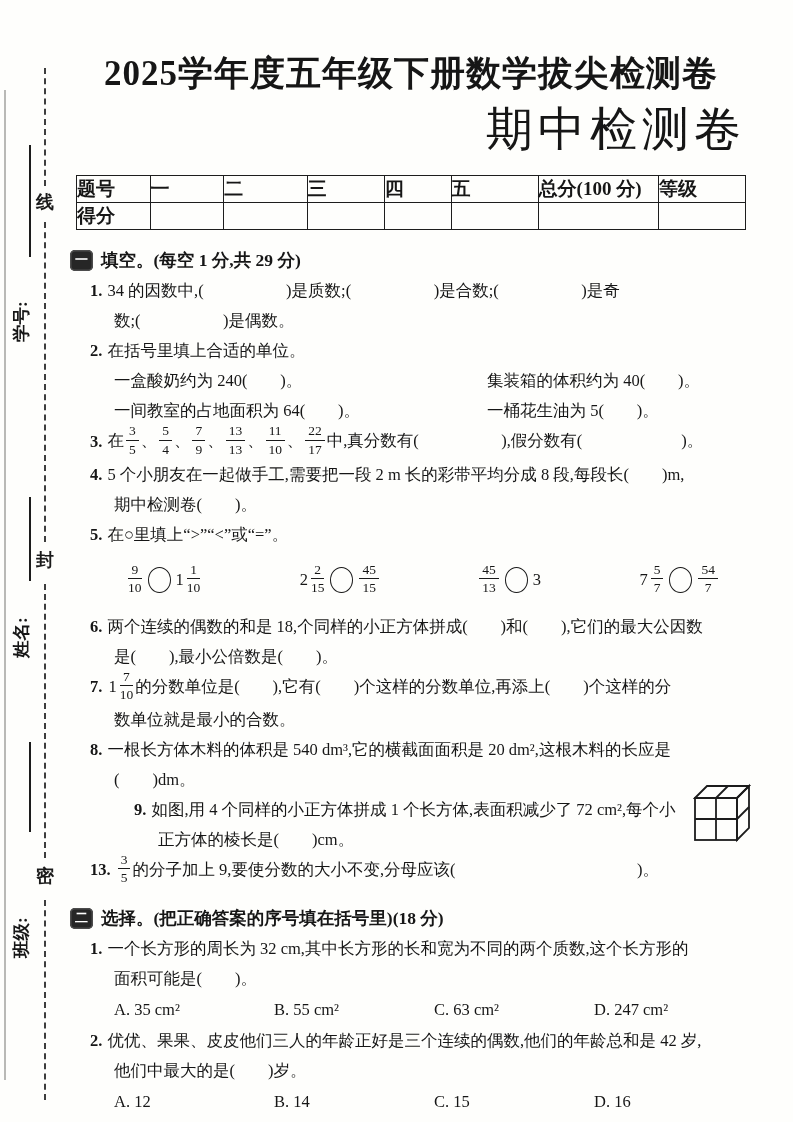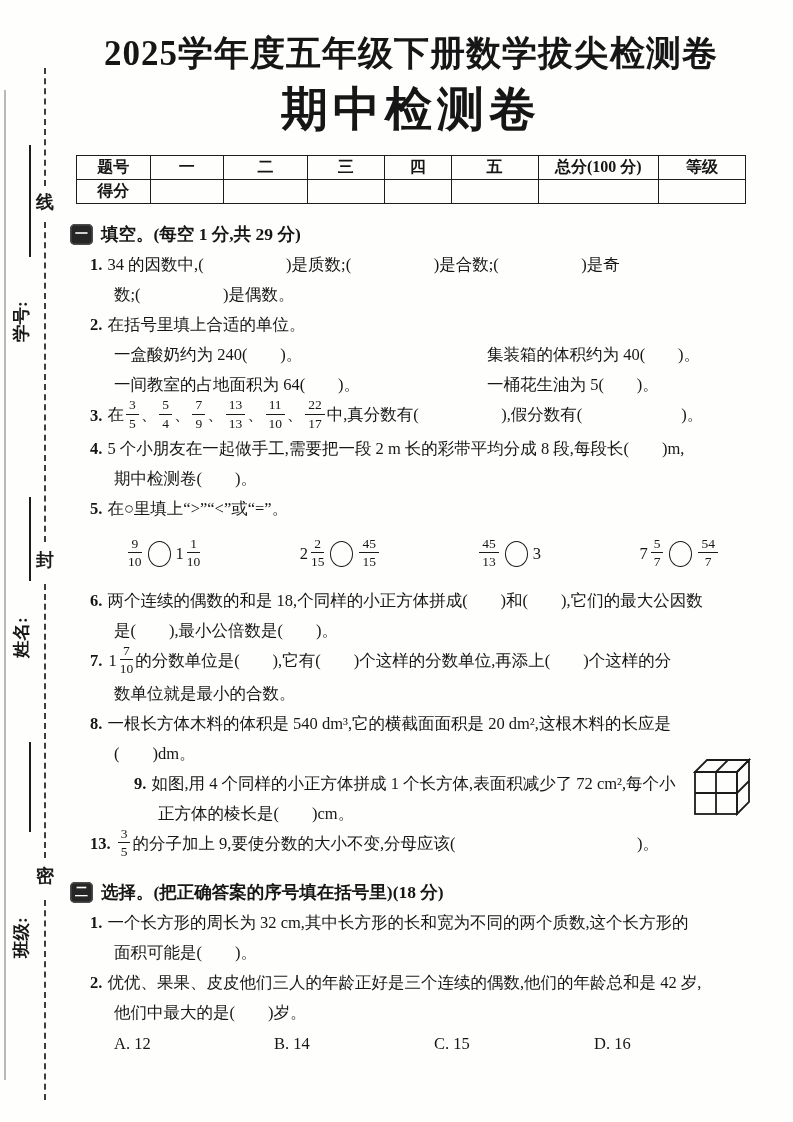--- a/index.html
+++ b/index.html
@@ -29,26 +29,26 @@
   .blank-line.b3{top:742px;height:90px;}
   .side-label{
     position:absolute;left:9px;
     font-size:17.5px;font-weight:bold;white-space:nowrap;
     transform:rotate(-90deg);transform-origin:left top;
   }
   .side-label.l1{top:342px;}
   .side-label.l2{top:658px;}
   .side-label.l3{top:958px;}
   
-  .content{position:absolute;left:76px;top:32px;width:670px;}
+  .content{position:absolute;left:76px;top:52px;width:670px;}
   .title{font-size:35px;font-weight:bold;text-align:center;letter-spacing:1px;line-height:1.25;}
-  .subtitle{font-size:47px;font-weight:bold;text-align:center;letter-spacing:5px;margin-top:8px;line-height:1.1;}
+  .subtitle{font-size:47px;font-weight:normal;text-align:right;letter-spacing:5px;margin-top:8px;line-height:1.1;}
   
   table.score{width:100%;border-collapse:collapse;margin-top:20px;}
-  table.score td{border:1.8px solid #1d1d1d;height:23px;text-align:center;font-size:16px;font-weight:bold;padding:0;}
+  table.score td{border:1.8px solid #1d1d1d;height:23px;font-size:19px;font-weight:bold;padding:0;}
   
   .sec-header{display:flex;align-items:center;gap:8px;margin:18px 0 4px -6px;font-size:17.5px;font-weight:bold;}
   .badge{width:23px;height:21px;background:#262626;color:#fff;border-radius:5px;
          display:flex;align-items:center;justify-content:center;font-size:13px;flex:0 0 auto;
          box-shadow:inset 0 0 0 1.5px #4c4c4c;}
   .qwrap{padding-left:14px;}
   .q{font-size:16.5px;line-height:30px;margin:0;}
   .qline{white-space:nowrap;}
   .qnum{font-weight:bold;margin-right:5px;}
   .cont{padding-left:24px;}
@@ -226,20 +226,26 @@
     <div class="sec-header">
       <span class="badge">二</span>
       <span>选择。(把正确答案的序号填在括号里)(18 分)</span>
     </div>
 
     <div class="qwrap">
 
       <div class="q">
         <div class="qline"><b class="qnum">1.</b><span>一个长方形的周长为 32 cm,其中长方形的长和宽为不同的两个质数,这个长方形的</span></div>
         <div class="qline cont">面积可能是(　　)。</div>
+        <div class="opts">
+          <span class="opt">A. 35 cm²</span>
+          <span class="opt">B. 55 cm²</span>
+          <span class="opt">C. 63 cm²</span>
+          <span class="opt">D. 247 cm²</span>
+        </div>
       </div>
 
       <div class="q">
         <div class="qline"><b class="qnum">2.</b><span>优优、果果、皮皮他们三人的年龄正好是三个连续的偶数,他们的年龄总和是 42 岁,</span></div>
         <div class="qline cont">他们中最大的是(　　)岁。</div>
         <div class="opts">
           <span class="opt">A. 12</span>
           <span class="opt">B. 14</span>
           <span class="opt">C. 15</span>
           <span class="opt">D. 16</span>

